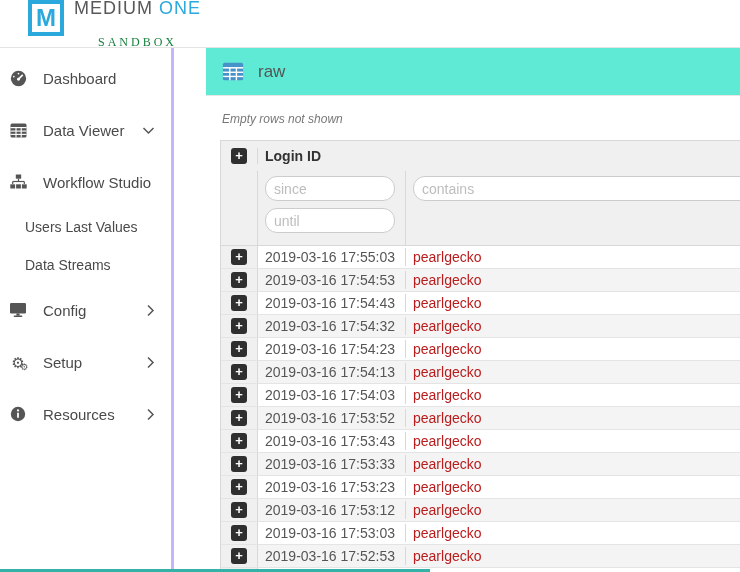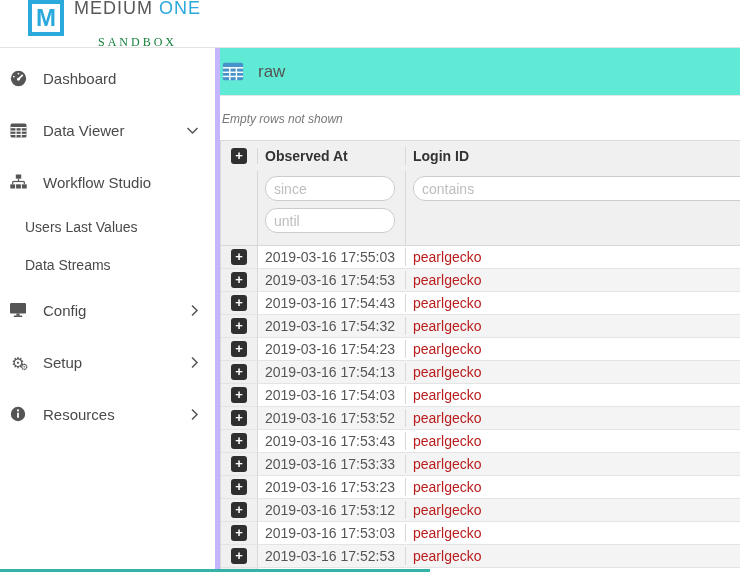--- a/index.html
+++ b/index.html
@@ -14,22 +14,22 @@
   .logo-box { width:36px; height:36px; border:4px solid #2ba9dc; color:#2ba9dc;
               display:flex; align-items:center; justify-content:center;
               font-weight:700; font-size:24px; line-height:1; margin-top:2px; }
   .logo-text { margin-left:10px; display:flex; flex-direction:column; }
   .logo-line1 { font-size:18px; letter-spacing:1px; font-weight:400; color:#58585a; white-space:nowrap; }
   .logo-line1 .accent { color:#2ba9dc; }
   .logo-line2 { font-family:"Liberation Serif", serif; font-size:12px; letter-spacing:3px;
                 color:#15803d; text-align:center; margin-top:16px; }
 
   
-  .sidebar { position:absolute; top:48px; left:0; width:220px; bottom:0;
-             background:#fff; border-right:5px solid #c4b5fd; padding-top:4px; z-index:2; }
+  .sidebar { position:absolute; top:48px; left:0; width:174px; bottom:0;
+             background:#fff; border-right:3px solid #c4b5fd; padding-top:4px; z-index:2; }
   .nav-item { height:52px; display:flex; align-items:center; padding-left:8px;
               color:#4a4a4a; font-size:15px; cursor:pointer; }
   .nav-item .ico { width:20px; text-align:center; flex:0 0 20px; display:flex;
                    align-items:center; justify-content:center; }
   .nav-item .lbl { margin-left:15px; flex:1; }
   .nav-item .chev { margin-right:16px; display:flex; align-items:center; }
   .nav-sub { height:38px; display:flex; align-items:center; padding-left:25px;
              color:#4a4a4a; font-size:14px; cursor:pointer; }
   .gear-glyph { font-size:15px; color:#555; line-height:1; position:relative; }
   .gear-glyph .small { font-size:9px; position:absolute; left:9px; top:8px; }
@@ -210,21 +210,20 @@
   </div>
 
   <div class="note">Empty rows not shown</div>
 
   <div class="tbl">
     <div class="hdr">
       <div class="hrow1">
         <div class="c1">
           <span class="plus-btn"></span>
         </div>
-        <div class="c2"><span class="hlabel">Observed At</span></div>
         <div class="c3"><span class="hlabel">Login ID</span></div>
       </div>
       <div class="hrow2">
         <div class="c1"></div>
         <div class="c2 fcol">
           <input class="in-narrow" type="text" placeholder="since" style="">
           <input class="in-narrow" type="text" placeholder="until" style="">
         </div>
         <div class="c3 fcol">
           <input class="in-wide" type="text" placeholder="contains" style="">

